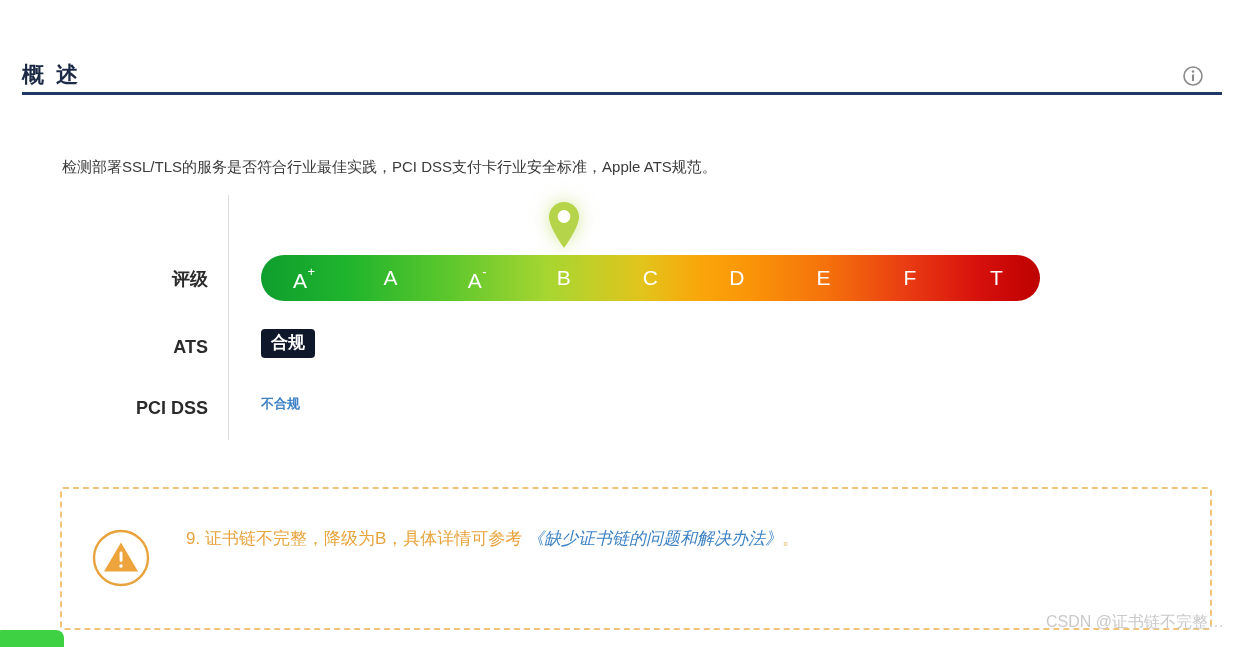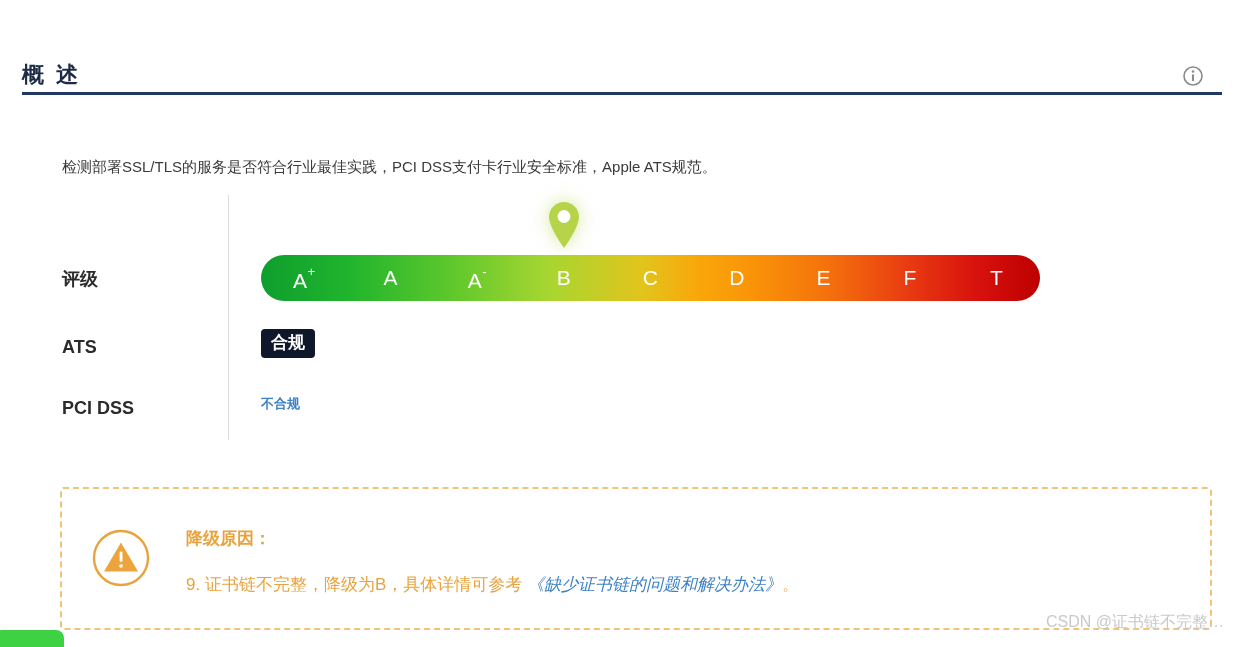--- a/index.html
+++ b/index.html
@@ -85,20 +85,21 @@
     left: 166px;
     top: 0;
     width: 1px;
     height: 245px;
     background: #dcdcdc;
   }
   .row-label {
     position: absolute;
     left: 0;
     width: 146px;
+    text-align: right;
     font-size: 18px;
     font-weight: bold;
     color: #2b2b2b;
     white-space: nowrap;
   }
   .row-label.rating { top: 72px; }
   .row-label.ats    { top: 142px; }
   .row-label.pci    { top: 203px; }
 
   
@@ -310,21 +311,20 @@
   <div class="warn-box">
     <div class="warn-icon">
       <svg viewBox="0 0 58 58" width="58" height="58" aria-hidden="true">
         <circle cx="29" cy="29" r="27" fill="none" stroke="#e8a33d" stroke-width="2.4"></circle>
         <path d="M29 13.5 L46 42.5 L12 42.5 Z" fill="#eda43c"></path>
         <rect x="27.6" y="22.5" width="2.9" height="10.5" rx="1.4" fill="#ffffff"></rect>
         <circle cx="29" cy="37" r="1.8" fill="#ffffff"></circle>
       </svg>
     </div>
     <div class="warn-body">
-      <div class="warn-title">降级原因：</div>
       <div class="warn-reason">
         <span>9. 证书链不完整，降级为B，具体详情可参考</span>
         <a href="#">《缺少证书链的问题和解决办法》</a><span>。</span>
       </div>
     </div>
   </div>
 
   <div class="bottom-green-tab"></div>
 
   <div class="watermark">CSDN @证书链不完整…</div>

